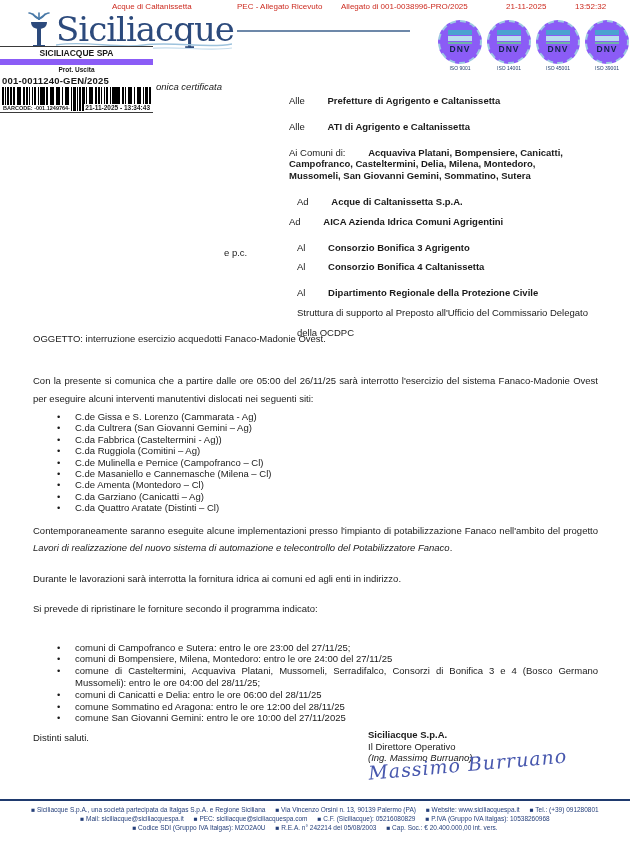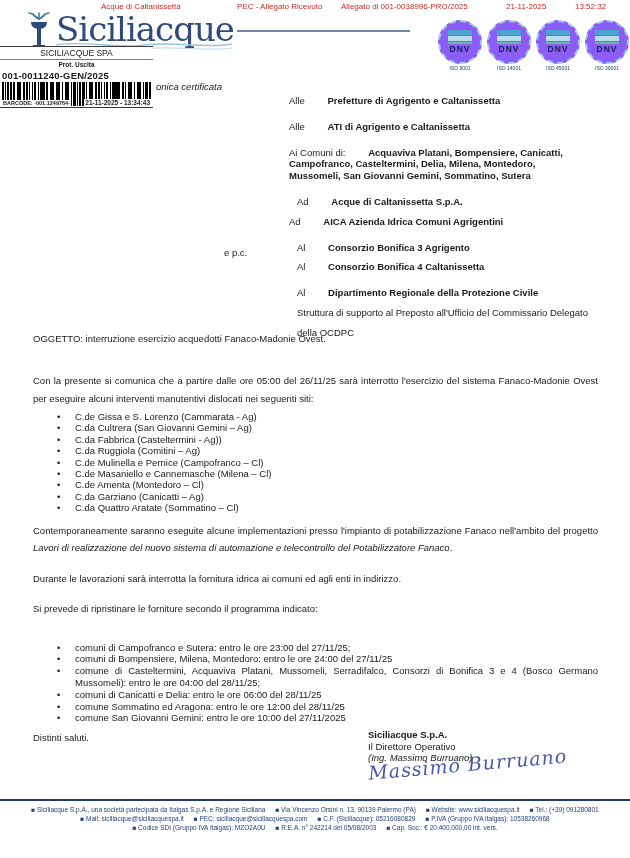--- a/index.html
+++ b/index.html
@@ -1,21 +1,21 @@
 <!DOCTYPE html>
 <html><head>
 <meta charset="utf-8">
 <style>
   html,body{margin:0;padding:0;background:#fff;}
   .page{position:relative;width:630px;height:858px;background:#fff;overflow:hidden;
         font-family:"Liberation Sans",sans-serif;color:#1a1a1a;}
 
   
   .pec{position:absolute;top:2px;font-size:8px;color:#cc2a1f;white-space:nowrap;}
-  .pec-sender{left:101px;text-align:center;}
+  .pec-sender{left:112px;text-align:center;}
   .pec-status{left:237px;}
   .pec-ref{left:341px;}
   .pec-date{left:506px;}
   .pec-time{left:575px;}
 
   
   .logo{position:absolute;top:7px;left:22px;display:flex;align-items:center;}
   .logo-icon{width:34px;height:42px;margin-top:2px;}
   .wordmark{font-family:"DejaVu Serif",serif;font-size:34px;line-height:34px;
             color:#2c4a7c;letter-spacing:-1px;}
@@ -30,22 +30,22 @@
     align-items:center;justify-content:center;background:#8b5cf6;}
   .badge-bar1{width:24px;height:5px;background:#4aa2d0;margin-bottom:1px;}
   .badge-bar2{width:24px;height:5px;background:#b9ddee;margin-bottom:1px;}
   .badge-line{width:24px;height:1.5px;background:#6fb4ab;margin-bottom:1px;}
   .badge-label{font-size:8.5px;font-weight:bold;color:#13264d;letter-spacing:1px;line-height:9px;}
   .badge-sub{font-size:5px;color:#24406e;margin-top:2px;line-height:5px;}
 
   
   .stamp{position:absolute;top:46px;left:0;width:153px;background:#fff;
          border-top:1.5px solid #3a3a3a;border-bottom:1.5px solid #3a3a3a;z-index:3;}
-  .stamp-company{font-size:8.5px;font-weight:normal;text-align:center;padding:1px 1px;
-                 border-bottom:1px solid #8b5cf6;}
+  .stamp-company{font-size:8.5px;font-weight:bold;text-align:center;padding:1px 1px;
+                 border-bottom:6px solid #8b5cf6;}
   .stamp-prot{font-size:6.5px;font-weight:bold;text-align:center;padding:1px 0 2px;}
   .stamp-code{font-size:9.5px;font-weight:bold;padding:0 0 1px 2px;letter-spacing:.2px;}
   .barcode-wrap{position:relative;height:24px;margin:0 2px 1px;}
   .barcode{position:absolute;inset:0;background-color:#fff;background-image:
      repeating-linear-gradient(90deg,#000 0 1.5px,transparent 1.5px 3px),
      repeating-linear-gradient(90deg,#000 0 1px,transparent 1px 5.5px),
      repeating-linear-gradient(90deg,#000 0 2.5px,transparent 2.5px 8px);}
   .barcode-meta{position:absolute;bottom:0;left:0;right:0;display:flex;
                 justify-content:space-between;align-items:flex-end;}
   .barcode-meta span{background:#fff;padding:0 1px;}
@@ -202,21 +202,21 @@
     <p class="jpara">Con la presente si comunica che a partire dalle ore 05:00 del 26/11/25 sarà interrotto l'esercizio del sistema Fanaco-Madonie Ovest per eseguire alcuni interventi manutentivi dislocati nei seguenti siti:</p>
     <ul class="doclist sites">
       <li>C.de Gissa e S. Lorenzo (Cammarata - Ag)</li>
       <li>C.da Cultrera (San Giovanni Gemini – Ag)</li>
       <li>C.da Fabbrica (Casteltermini - Ag))</li>
       <li>C.da Ruggiola (Comitini – Ag)</li>
       <li>C.de Mulinella e Pernice (Campofranco – Cl)</li>
       <li>C.de Masaniello e Cannemasche (Milena – Cl)</li>
       <li>C.de Amenta (Montedoro – Cl)</li>
       <li>C.da Garziano (Canicatti – Ag)</li>
-      <li>C.da Quattro Aratate (Sommatino – Cl)</li>
+      <li>C.da Quattro Aratate (Distinti – Cl)</li>
     </ul>
     <p class="jpara para2"><span>Contemporaneamente saranno eseguite alcune implementazioni presso l'impianto di potabilizzazione Fanaco nell'ambito del progetto </span><span class="it">Lavori di realizzazione del nuovo sistema di automazione e telecontrollo del Potabilizzatore Fanaco</span><span>.</span></p>
     <p class="para3">Durante le lavorazioni sarà interrotta la fornitura idrica ai comuni ed agli enti in indirizzo.</p>
     <p class="para4">Si prevede di ripristinare le forniture secondo il programma indicato:</p>
     <ul class="doclist schedule">
       <li>comuni di Campofranco e Sutera: entro le ore 23:00 del 27/11/25;</li>
       <li>comuni di Bompensiere, Milena, Montedoro: entro le ore 24:00 del 27/11/25</li>
       <li>comune di Casteltermini, Acquaviva Platani, Mussomeli, Serradifalco, Consorzi di Bonifica 3 e 4 (Bosco Germano Mussomeli): entro le ore 04:00 del 28/11/25;</li>
       <li>comuni di Canicatti e Delia: entro le ore 06:00 del 28/11/25</li>
       <li>comune Sommatino ed Aragona: entro le ore 12:00 del 28/11/25</li>

